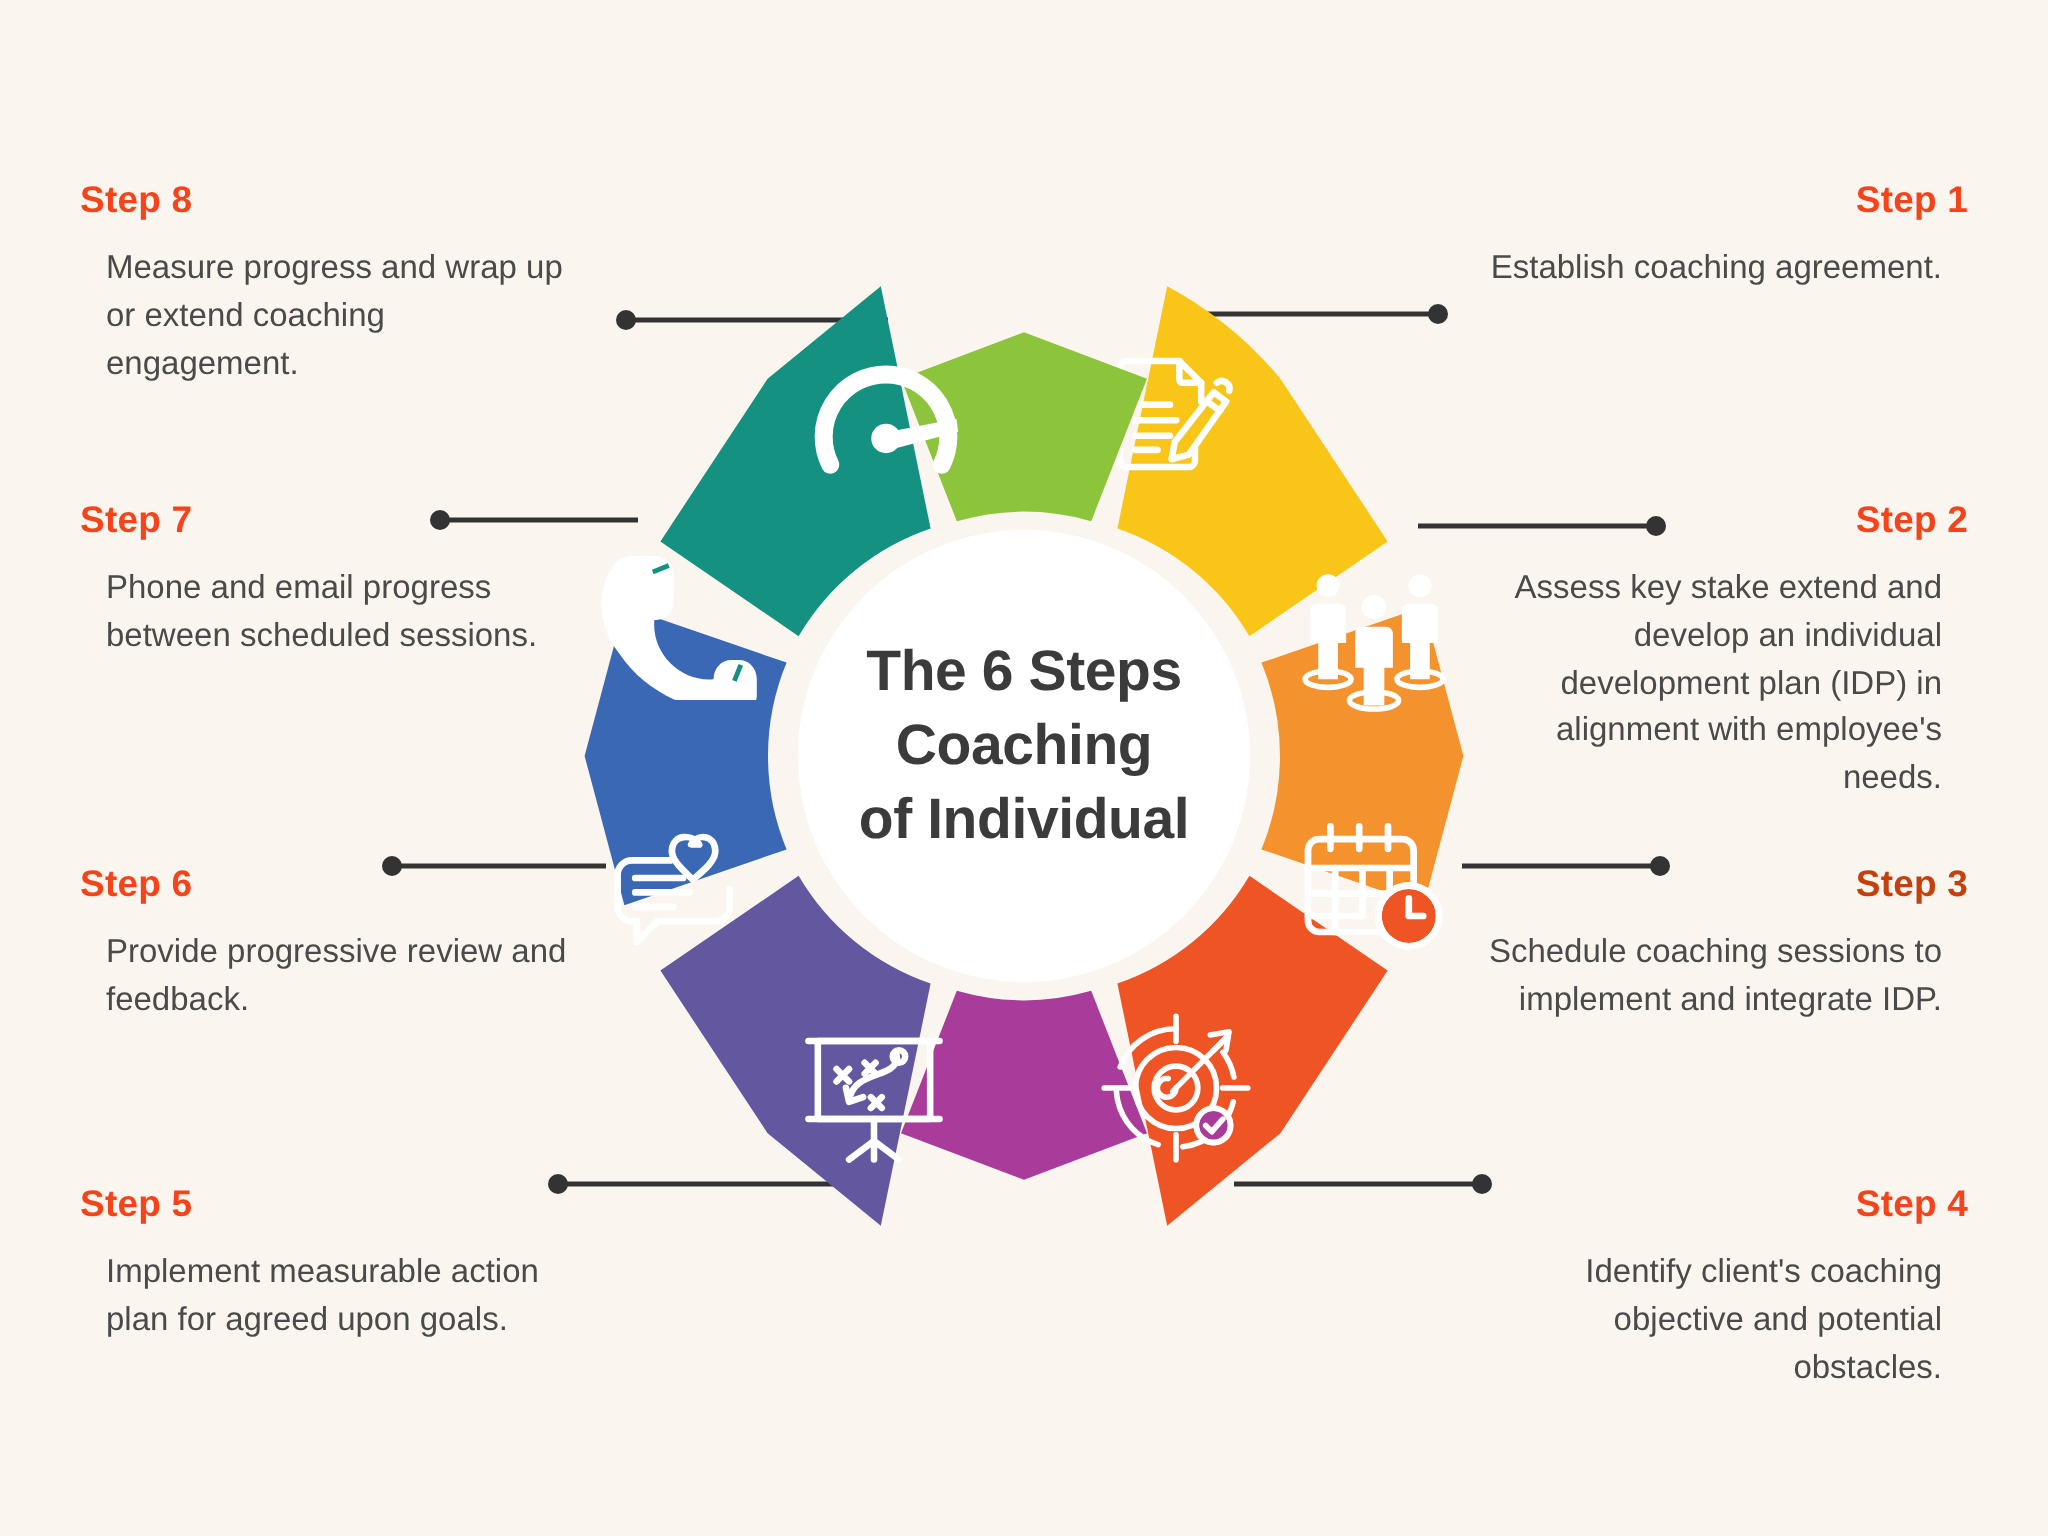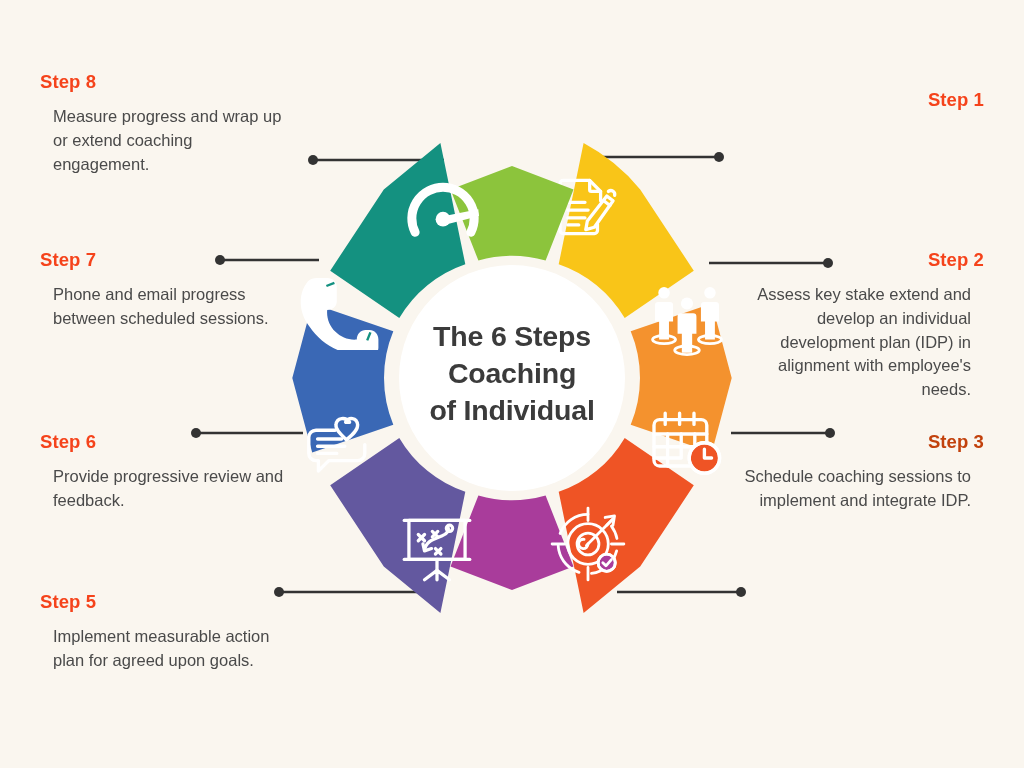--- a/index.html
+++ b/index.html
@@ -234,21 +234,21 @@
 
     <circle cx="512" cy="378" r="113" fill="#ffffff"></circle>
   </svg>
 
   <div class="center-title" style="color: rgb(59, 59, 59);">
     <div>The 6 Steps</div>
     <div>Coaching</div>
     <div>of Individual</div>
   </div>
 
-  <div class="callout left" style="left:40px; top:72px;">
+  <div class="callout left" style="left:40px; top:90px;">
     <p class="step-label" style="color: rgb(245, 67, 27);">Step 8</p>
     <p class="step-desc" style="color: rgb(74, 74, 74);">Measure progress and wrap up or extend coaching engagement.</p>
   </div>
 
   <div class="callout left" style="left:40px; top:250px;">
     <p class="step-label" style="color: rgb(245, 67, 27);">Step 7</p>
     <p class="step-desc" style="color: rgb(74, 74, 74);">Phone and email progress between scheduled sessions.</p>
   </div>
 
   <div class="callout left" style="left:40px; top:432px;">
@@ -256,26 +256,31 @@
     <p class="step-desc" style="color: rgb(74, 74, 74);">Provide progressive review and feedback.</p>
   </div>
 
   <div class="callout left" style="left:40px; top:592px;">
     <p class="step-label" style="color: rgb(245, 67, 27);">Step 5</p>
     <p class="step-desc" style="color: rgb(74, 74, 74);">Implement measurable action plan for agreed upon goals.</p>
   </div>
 
   <div class="callout right" style="left:724px; top:90px;">
     <p class="step-label" style="color: rgb(245, 67, 27);">Step 1</p>
+    <p class="step-desc" style="color: rgb(74, 74, 74);">Establish coaching agreement.</p>
   </div>
 
   <div class="callout right" style="left:724px; top:250px;">
     <p class="step-label" style="color: rgb(245, 67, 27);">Step 2</p>
     <p class="step-desc" style="color: rgb(74, 74, 74);">Assess key stake extend and develop an individual development plan (IDP) in alignment with employee's needs.</p>
   </div>
 
   <div class="callout right" style="left:724px; top:432px;">
     <p class="step-label" style="color: #c2410c;">Step 3</p>
     <p class="step-desc" style="color: rgb(74, 74, 74);">Schedule coaching sessions to implement and integrate IDP.</p>
   </div>
 
+  <div class="callout right" style="left:724px; top:592px;">
+    <p class="step-label" style="color: rgb(245, 67, 27);">Step 4</p>
+    <p class="step-desc" style="color: rgb(74, 74, 74);">Identify client's coaching objective and potential obstacles.</p>
+  </div>
 
 </div>
 
 </body></html>

